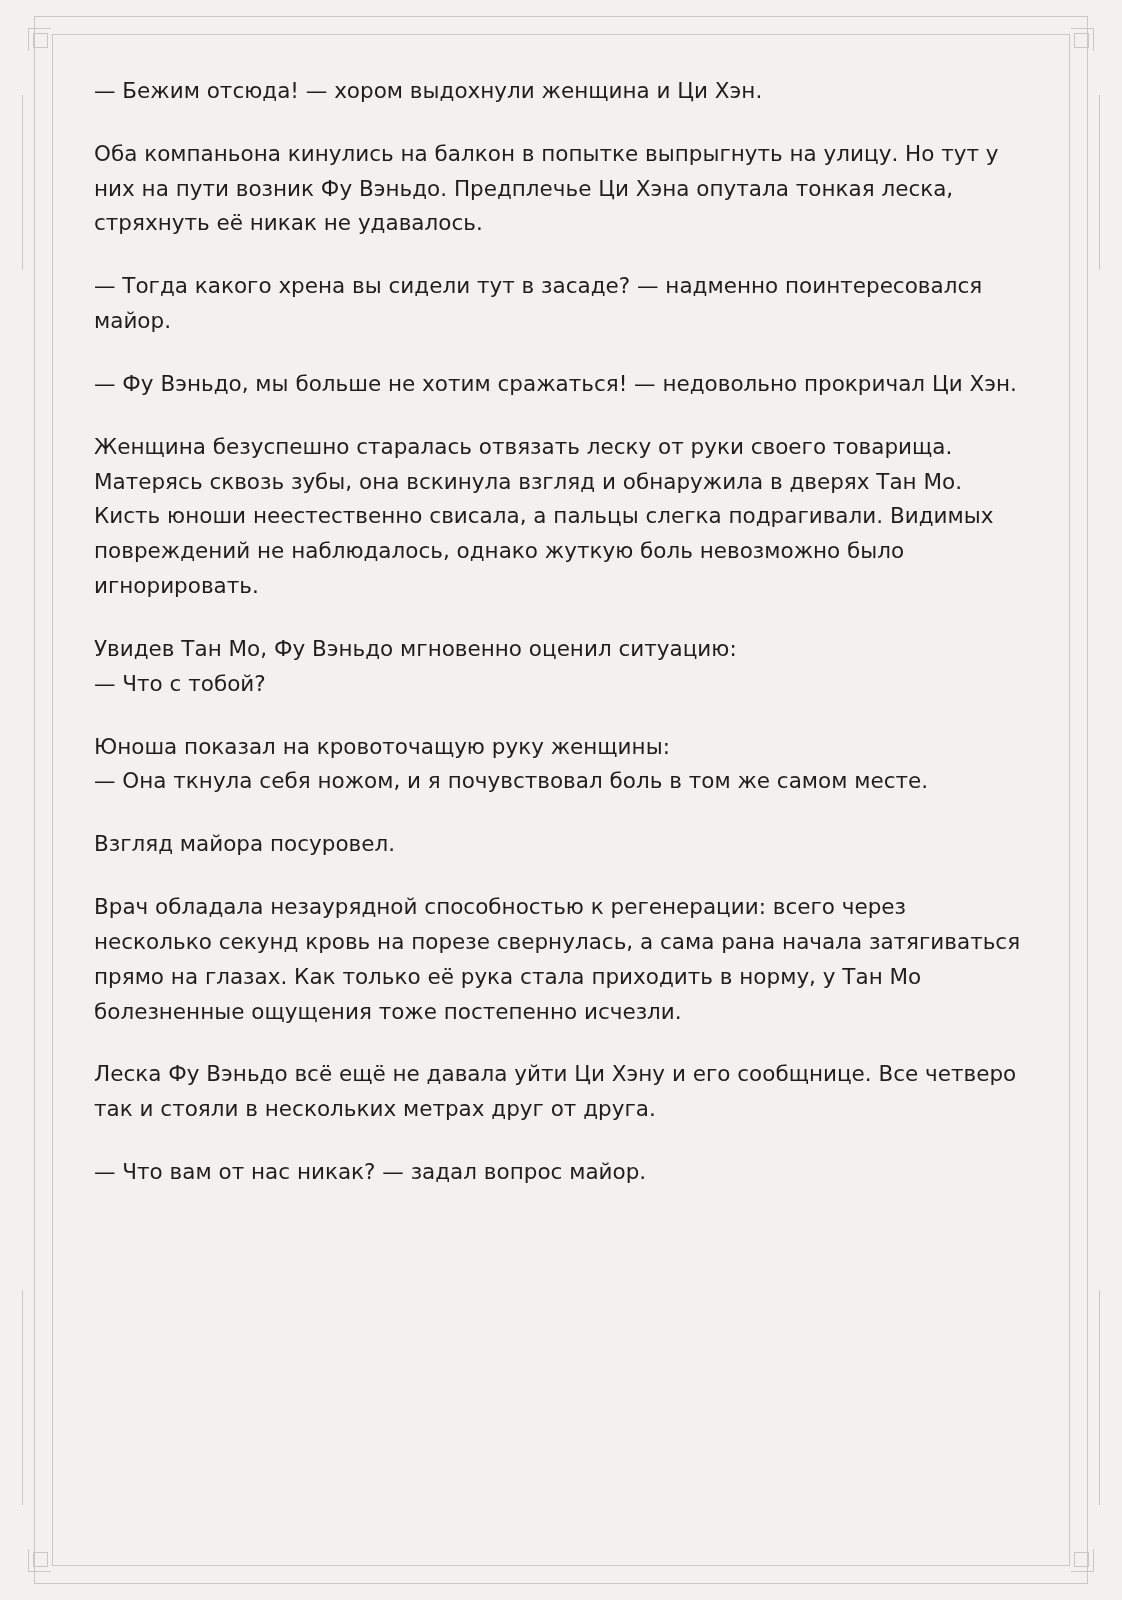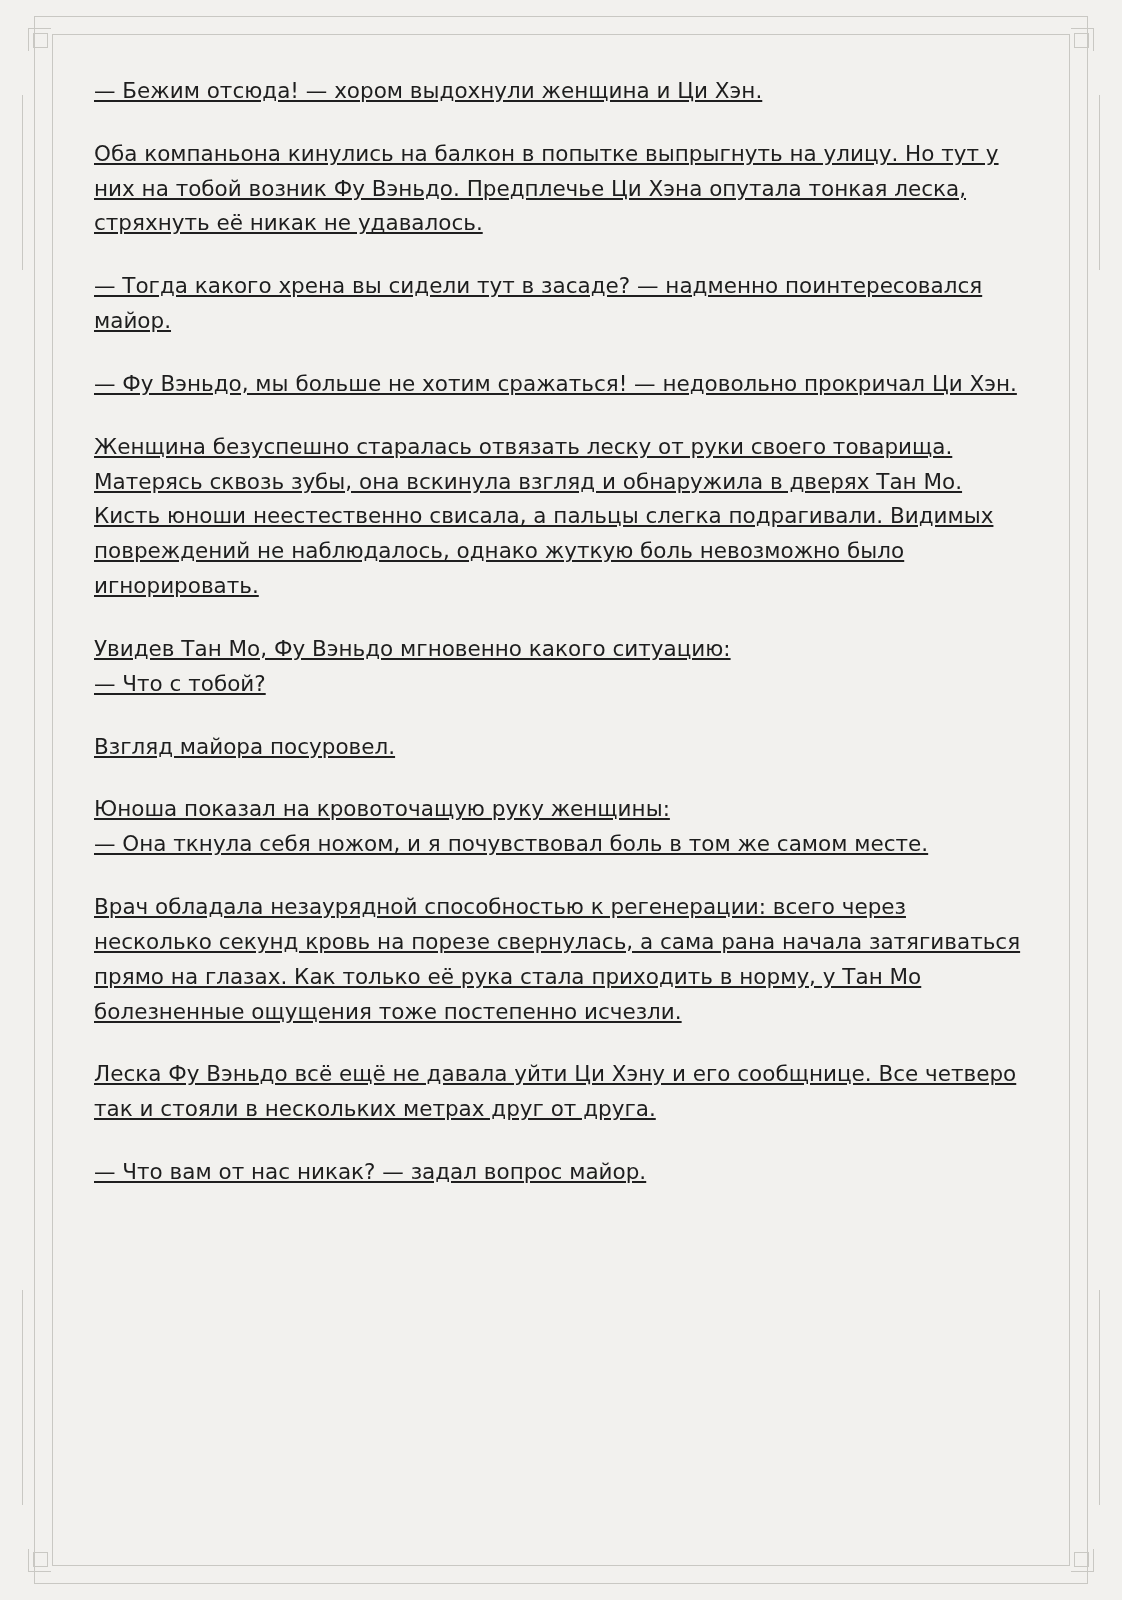--- a/index.html
+++ b/index.html
@@ -70,21 +70,20 @@
   .tick.left-low  { left: 22px;  bottom: 95px; width: 1px; height: 215px; }
   .tick.right-low { right: 22px; bottom: 95px; width: 1px; height: 215px; }
 
   
   .content {
     position: absolute;
     left: 94px;
     right: 94px;
     top: 74px;
     bottom: 60px;
-    text-decoration: underline;
   }
   p.para {
     margin: 0 0 28px 0;
     font-size: 21.5px;
     line-height: 1.62;
     color: #1e1e1e;
     letter-spacing: 0.0px;
     white-space: pre-line;
   }
 </style>
@@ -112,25 +111,25 @@
   <div class="corner-sq br"></div>
 
   <div class="tick left-mid"></div>
   <div class="tick right-mid"></div>
   <div class="tick left-low"></div>
   <div class="tick right-low"></div>
 </div>
 
 <div class="content">
   <p class="para">   — Бежим отсюда! — хором выдохнули женщина и Ци Хэн.</p>
-  <p class="para">Оба компаньона кинулись на балкон в попытке выпрыгнуть на улицу. Но тут у них на тобой возник Фу Вэньдо. Предплечье Ци Хэна опутала тонкая леска, стряхнуть её никак не удавалось.</p>
+  <p class="para">Оба компаньона кинулись на балкон в попытке выпрыгнуть на улицу. Но тут у них на пути возник Фу Вэньдо. Предплечье Ци Хэна опутала тонкая леска, стряхнуть её никак не удавалось.</p>
   <p class="para">   — Тогда какого хрена вы сидели тут в засаде? — надменно поинтересовался майор.</p>
   <p class="para">   — Фу Вэньдо, мы больше не хотим сражаться! — недовольно прокричал Ци Хэн.</p>
   <p class="para">Женщина безуспешно старалась отвязать леску от руки своего товарища. Матерясь сквозь зубы, она вскинула взгляд и обнаружила в дверях Тан Мо. Кисть юноши неестественно свисала, а пальцы слегка подрагивали. Видимых повреждений не наблюдалось, однако жуткую боль невозможно было игнорировать.</p>
-  <p class="para">Увидев Тан Мо, Фу Вэньдо мгновенно какого ситуацию:
+  <p class="para">Увидев Тан Мо, Фу Вэньдо мгновенно оценил ситуацию:
 — Что с тобой?</p>
-  <p class="para">Взгляд майора посуровел.</p>
   <p class="para">Юноша показал на кровоточащую руку женщины:
 — Она ткнула себя ножом, и я почувствовал боль в том же самом месте.</p>
+  <p class="para">Взгляд майора посуровел.</p>
   <p class="para">Врач обладала незаурядной способностью к регенерации: всего через несколько секунд кровь на порезе свернулась, а сама рана начала затягиваться прямо на глазах. Как только её рука стала приходить в норму, у Тан Мо болезненные ощущения тоже постепенно исчезли.</p>
   <p class="para">Леска Фу Вэньдо всё ещё не давала уйти Ци Хэну и его сообщнице. Все четверо так и стояли в нескольких метрах друг от друга.</p>
   <p class="para">   — Что вам от нас никак? — задал вопрос майор.</p>
 </div>
 
 </body></html>

